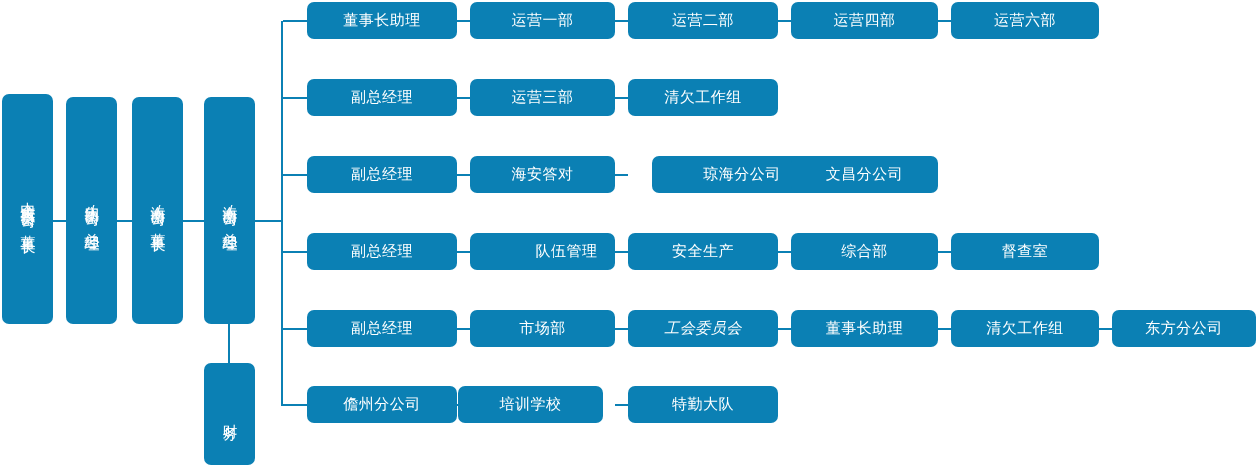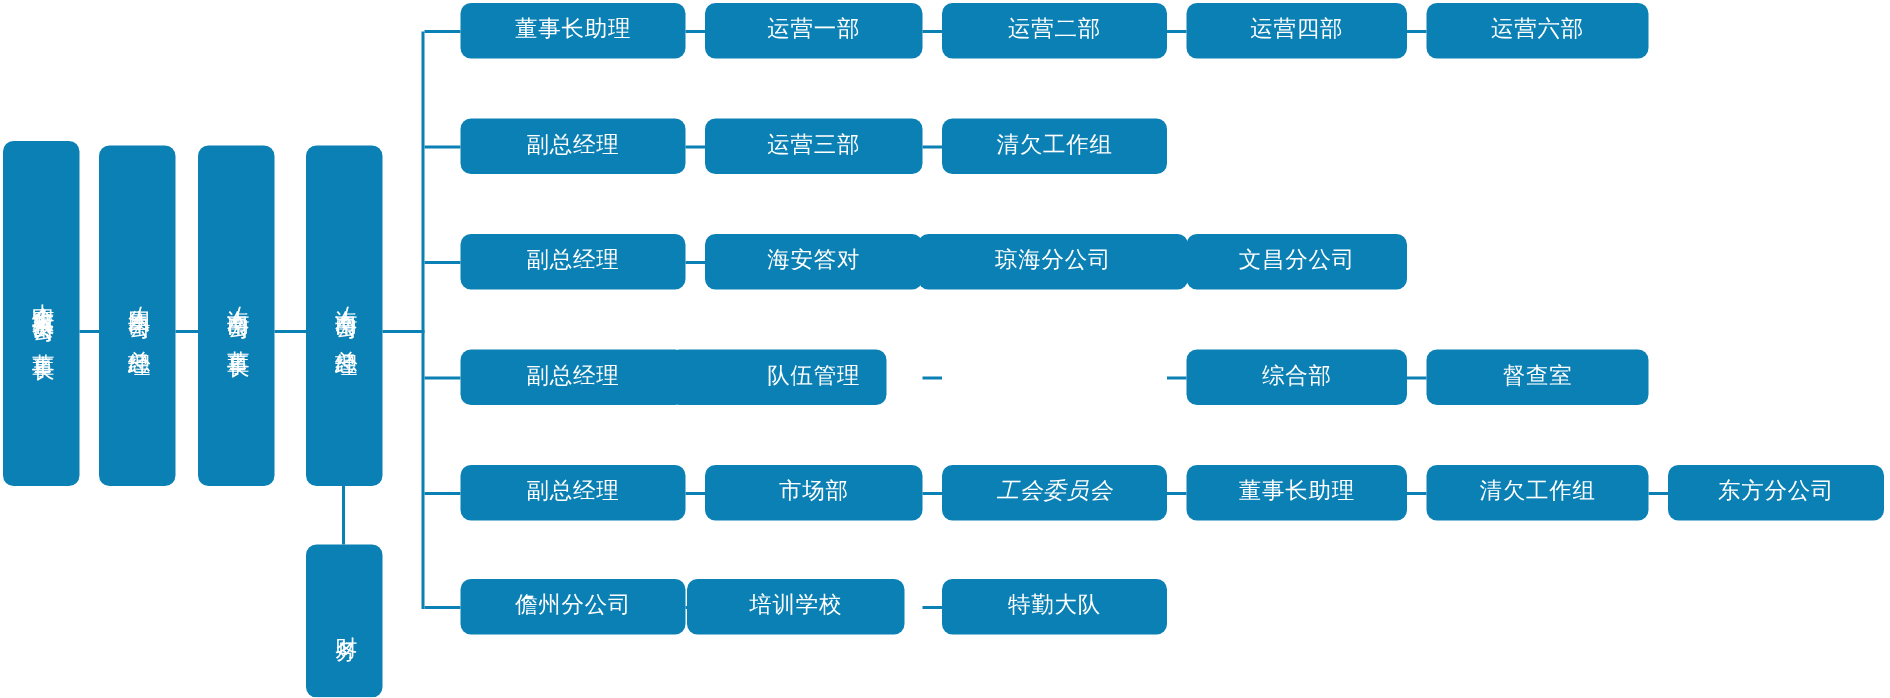--- a/index.html
+++ b/index.html
@@ -124,37 +124,40 @@
 
   <div class="line h" style="left:283px; top:174px; width:24px;"></div>
   <div class="node" style="left:307px; top:156px; width:150px; height:37px;">
     <span>副总经理</span>
   </div>
   <div class="line h" style="left:457px; top:174px; width:13px;"></div>
   <div class="node" style="left:470px; top:156px; width:145px; height:37px;">
     <span>海安答对</span>
   </div>
   <div class="line h" style="left:615px; top:174px; width:13px;"></div>
-  <div class="node" style="left:612px; top:156px; width:180px; height:37px;">
+  <div class="node" style="left:652px; top:156px; width:180px; height:37px;">
     <span>琼海分公司</span>
   </div>
   <div class="line h" style="left:778px; top:174px; width:13px;"></div>
   <div class="node" style="left:791px; top:156px; width:147px; height:37px;">
     <span>文昌分公司</span>
   </div>
 
   <div class="line h" style="left:283px; top:251px; width:24px;"></div>
   <div class="node" style="left:307px; top:233px; width:150px; height:37px;">
     <span>副总经理</span>
   </div>
   <div class="line h" style="left:457px; top:251px; width:13px;"></div>
-  <div class="node" style="left:446px; top:233px; width:145px; height:37px;padding-left:48px;">
+  <div class="node" style="left:470px; top:233px; width:145px; height:37px;padding-left:48px;">
     <span>队伍管理</span>
   </div>
   <div class="line h" style="left:615px; top:251px; width:13px;"></div>
+  <div class="node" style="left:628px; top:233px; width:150px; height:37px;">
+    <span>安全生产</span>
+  </div>
   <div class="line h" style="left:778px; top:251px; width:13px;"></div>
   <div class="node" style="left:791px; top:233px; width:147px; height:37px;">
     <span>综合部</span>
   </div>
   <div class="line h" style="left:938px; top:251px; width:13px;"></div>
   <div class="node" style="left:951px; top:233px; width:148px; height:37px;">
     <span>督查室</span>
   </div>
 
   <div class="line h" style="left:283px; top:328px; width:24px;"></div>

